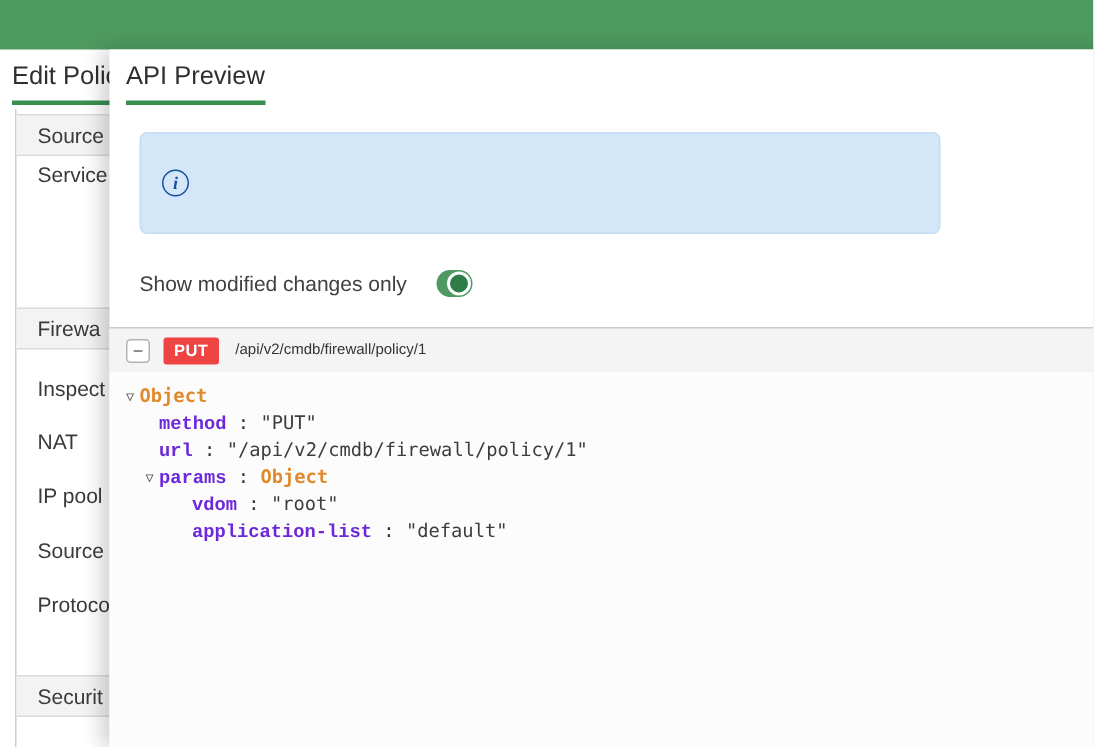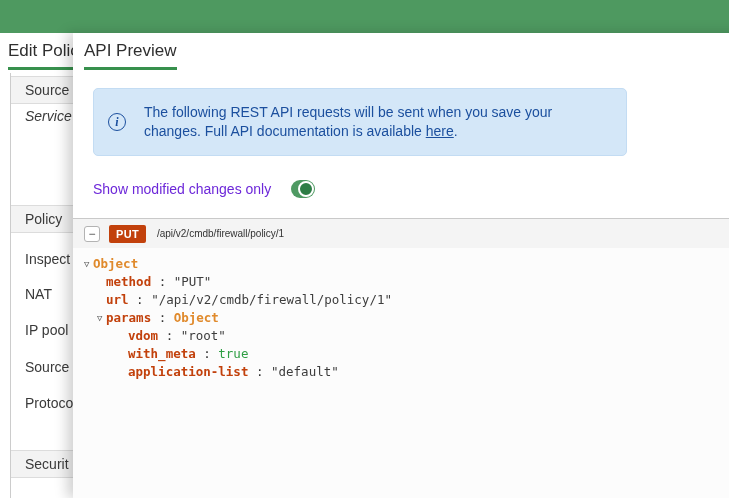--- a/index.html
+++ b/index.html
@@ -40,88 +40,87 @@
     display:flex; align-items:center; gap:18px; padding:0 26px 0 14px;
   }
   .info-icon {
     flex:0 0 auto; width:18px; height:18px; border:1.4px solid #1b4f9e; border-radius:50%;
     display:flex; align-items:center; justify-content:center;
     font-family:"Liberation Serif", serif; font-size:12px; font-style:italic; font-weight:700;
   }
   .alert a, .alert .link { color:#1b4f9e; text-decoration:underline; cursor:pointer; }
   .toggle-row {
     position:absolute; left:20px; top:146px; height:20px;
-    display:flex; align-items:center; gap:20px; font-size:14px; color:#6d28d9;
+    display:flex; align-items:center; gap:20px; font-size:14px; color:#404040;
   }
   .toggle {
     position:relative; width:24px; height:18px; border-radius:9px; background:#4f9a63; cursor:pointer;
   }
   .toggle .knob {
     position:absolute; right:1px; top:1px; width:16px; height:16px; border-radius:50%;
     background:#2e7d46; border:2.5px solid #ffffff;
   }
   .request-row {
     position:absolute; left:0; top:185px; width:656px; height:30px;
     background:#f4f4f4; border-top:1px solid #c9c9c9;
     display:flex; align-items:center; gap:9px; padding-left:11px;
   }
   .collapse-box {
     width:16px; height:16px; border:1px solid #b3b3b3; border-radius:3px; background:#ffffff;
     color:#555555; font-size:12px; line-height:1;
     display:flex; align-items:center; justify-content:center; cursor:pointer;
   }
   .method-badge {
-    background:#c2410c; color:#ffffff; font-size:11px; font-weight:700;
+    background:#ef4444; color:#ffffff; font-size:11px; font-weight:700;
     padding:3px 7px; border-radius:2px; letter-spacing:0.3px;
   }
   .request-path { font-size:10px; color:#333333; margin-left:2px; }
   .tree {
     position:absolute; left:0; top:215px; width:656px; bottom:0;
     background:#fcfcfc; padding-top:9px;
     font-family:"DejaVu Sans Mono", monospace; font-size:12.5px; color:#333333;
   }
   .tree-row { height:18px; line-height:14px; white-space:nowrap; }
   .tree-row.ind0 { padding-left:11px; }
   .tree-row.ind1 { padding-left:24px; }
   .tree-row.ind2 { padding-left:46px; }
   .caret { display:inline-block; width:9px; font-size:9px; color:#555555; vertical-align:1px; cursor:pointer; }
-  .k { font-weight:600; color:#c2410c; }
+  .k { font-weight:600; color:#6d28d9;font-family:Liberation Mono, monospace; }
   .sep { color:#333333; }
   .v-object { color:#e08a2c; font-weight:600; }
   .v-string { color:#3d3d3d; }
   .v-bool { color:#2f9e44; }
 </style>
 </head>
 <body>
 
 <div class="stage">
 
   <div class="topbar"></div>
 
   <div class="page-title">Edit Policy</div>
   <div class="form-vline"></div>
   <div id="sidebar-rows">
       <div class="side-row header" style="top: 76px;">Source</div>
-      <div class="side-row plain" style="top: 102px; font-style: italic;">Service</div>
-      <div class="side-row header" style="top: 205px;">Policy</div>
+      <div class="side-row plain" style="top: 102px;">Service</div>
+      <div class="side-row header" style="top: 205px;">Firewa</div>
       <div class="side-row plain" style="top: 245px;">Inspect</div>
       <div class="side-row plain" style="top: 280px;">NAT</div>
       <div class="side-row plain" style="top: 316px;">IP pool</div>
       <div class="side-row plain" style="top: 353px;">Source</div>
       <div class="side-row plain" style="top: 389px;">Protoco</div>
       <div class="side-row header" style="top: 450px;">Securit</div>
     </div>
 
   <div class="panel">
 
     <div class="panel-title">API Preview</div>
 
     <div class="alert">
       <span class="info-icon">i</span>
-      <span><span>The following REST API requests will be sent when you save your changes. Full API documentation is available </span><span class="link">here</span><span>.</span></span>
     </div>
 
     <div class="toggle-row">
       <span>Show modified changes only</span>
       <span class="toggle">
           <span class="knob"></span>
         </span>
     </div>
 
     <div class="request-row">
@@ -129,18 +128,17 @@
       <span class="method-badge">PUT</span>
       <span class="request-path">/api/v2/cmdb/firewall/policy/1</span>
     </div>
 
     <div class="tree" id="json-tree">
         <div class="tree-row ind0"><span class="caret">▽</span><span class="v-object">Object</span></div>
         <div class="tree-row ind1"><span class="caret"></span><span class="k">method</span><span class="sep"> : </span><span class="v-string">"PUT"</span></div>
         <div class="tree-row ind1"><span class="caret"></span><span class="k">url</span><span class="sep"> : </span><span class="v-string">"/api/v2/cmdb/firewall/policy/1"</span></div>
         <div class="tree-row ind1"><span class="caret">▽</span><span class="k">params</span><span class="sep"> : </span><span class="v-object">Object</span></div>
         <div class="tree-row ind2"><span class="caret"></span><span class="k">vdom</span><span class="sep"> : </span><span class="v-string">"root"</span></div>
-        <div class="tree-row ind2"><span class="caret"></span><span class="k">with_meta</span><span class="sep"> : </span><span class="v-bool">true</span></div>
         <div class="tree-row ind2"><span class="caret"></span><span class="k">application-list</span><span class="sep"> : </span><span class="v-string">"default"</span></div>
       </div>
 
   </div>
 </div>
 
 </body></html>

